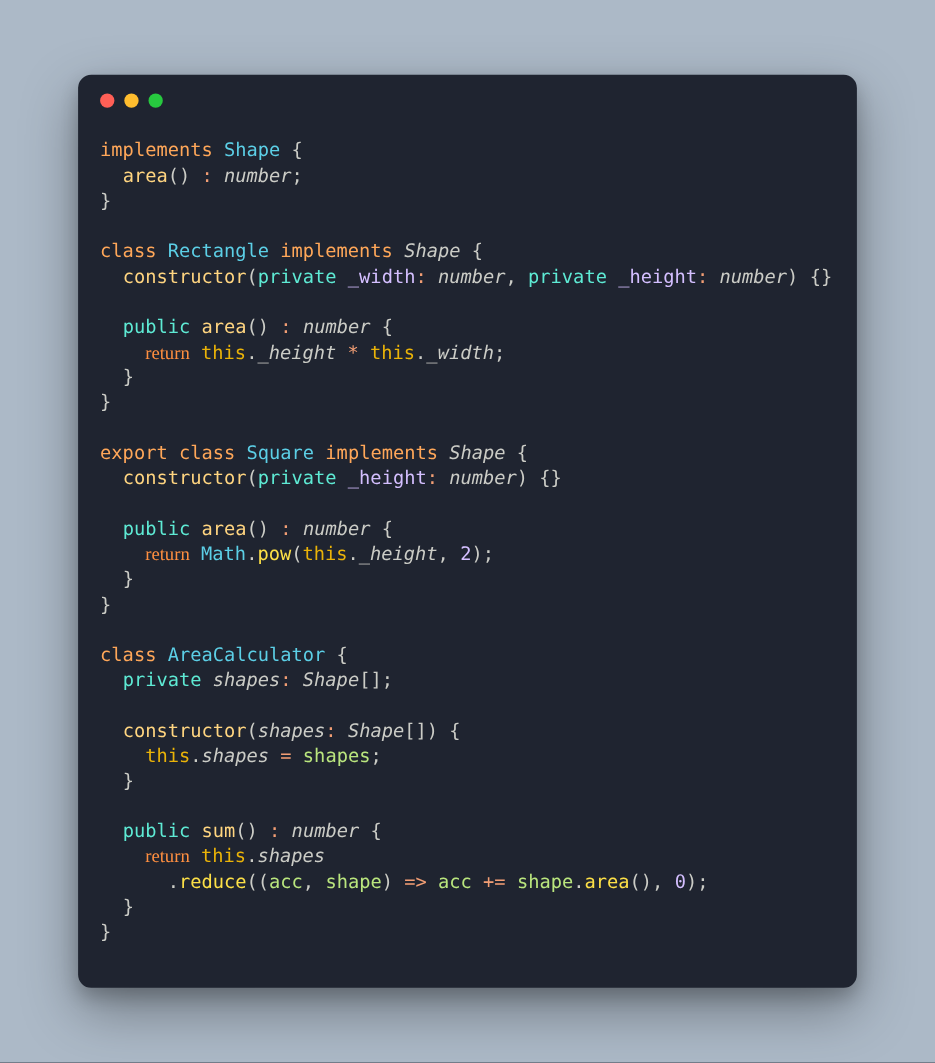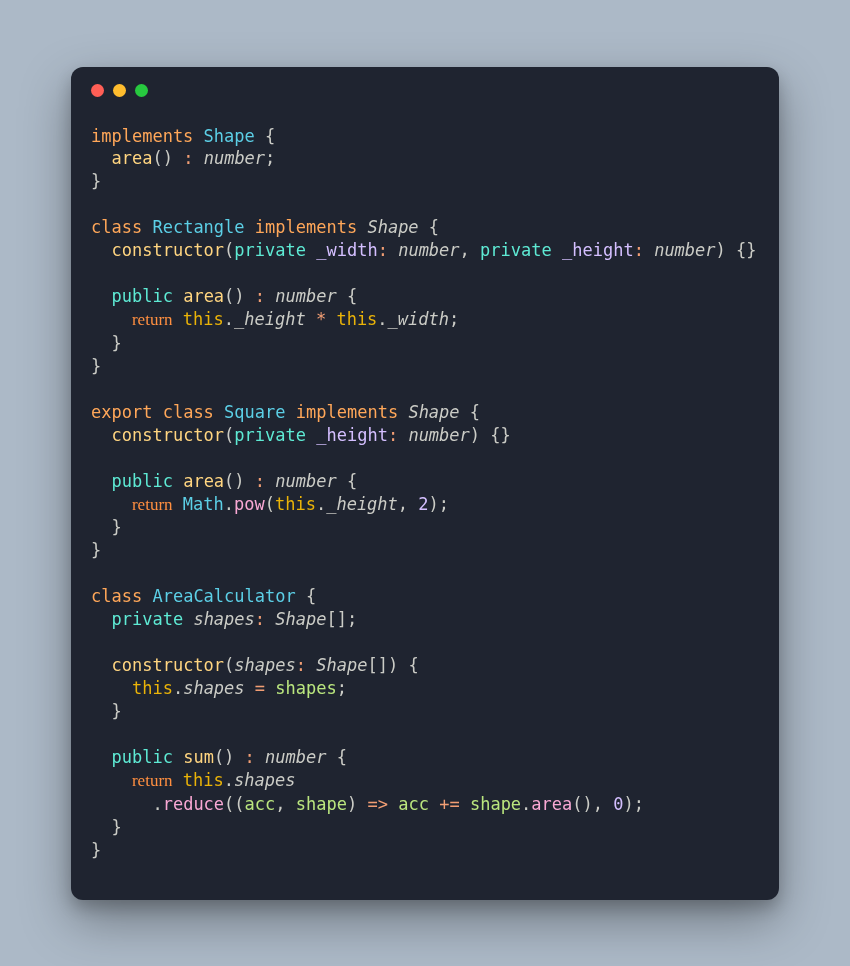--- a/index.html
+++ b/index.html
@@ -46,21 +46,21 @@
   .kw3 { color: #ff8f40; font-family: Liberation Serif, serif; }   
   .type { color: #5ccfe6; }  
   .fn { color: #ffd580; }    
   .ident { color: #cbccc6; font-style: italic; } 
   .param { color: #d4bfff; } 
   .punc { color: #cbccc6; }  
   .op { color: #f29e74; }    
   .num { color: #d4bfff; }   
   .this { color: #eab308; }  
   .var { color: #bae67e; }   
-  .prop { color: #f9a8d4; }
+  .prop { color: #fde047; }
 </style>
 </head>
 <body>
 
 <div class="window">
   <div class="titlebar">
     <div class="dot red"></div>
     <div class="dot yellow"></div>
     <div class="dot green"></div>
   </div>

